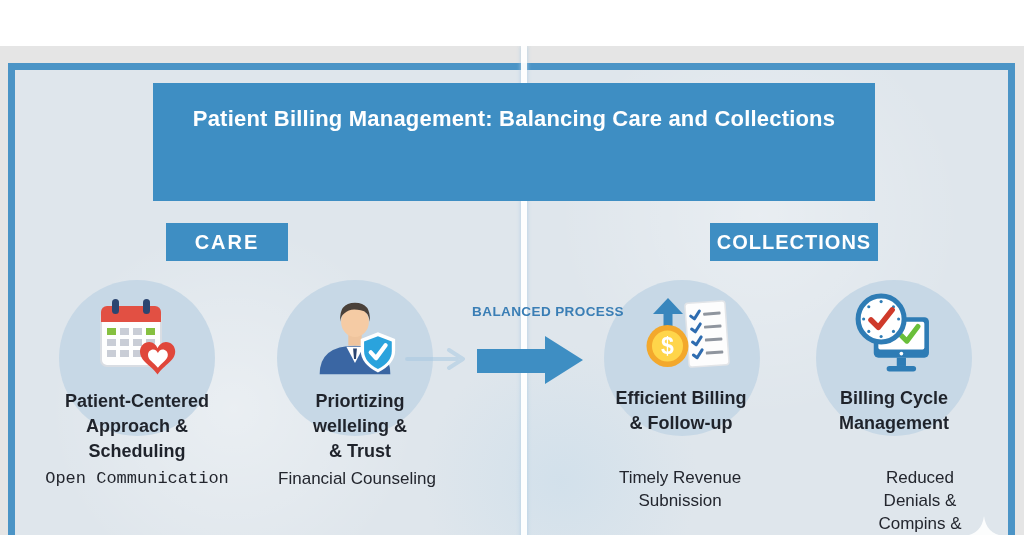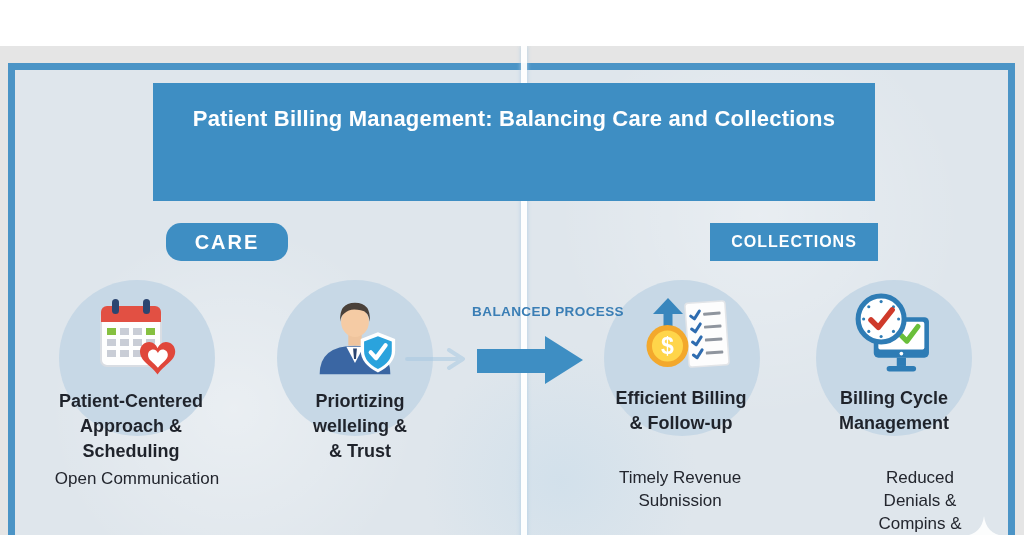--- a/index.html
+++ b/index.html
@@ -35,44 +35,44 @@
     background:var(--accent-blue);
   }
   .title{
     padding-top:23px;text-align:center;color:#ffffff;
     font-size:22px;font-weight:bold;letter-spacing:.2px;
   }
   .tag{
     position:absolute;top:177px;height:38px;background:var(--accent-blue);
     color:#ffffff;font-weight:bold;display:flex;align-items:center;justify-content:center;
   }
-  .tag-care{left:166px;width:122px;font-size:20px;letter-spacing:2px;border-radius:15px;}
-  .tag-collections{left:710px;width:168px;font-size:16px;letter-spacing:1px;}
+  .tag-care{left:166px;width:122px;font-size:20px;letter-spacing:2px;}
+  .tag-collections{left:710px;width:168px;font-size:20px;letter-spacing:1px;}
   .circle{
     position:absolute;top:234px;width:156px;height:156px;border-radius:50%;
     background:var(--circle-fill);
   }
   .c1{left:59px;} .c2{left:277px;} .c3{left:604px;} .c4{left:816px;}
   .icon{position:absolute;}
   .i1{left:87px;top:248px;}
   .i2{left:307px;top:250px;}
   .i3{left:632px;top:248px;}
   .i4{left:848px;top:247px;}
   .caption{
     position:absolute;transform:translateX(-50%);text-align:center;
     font-weight:bold;font-size:18px;line-height:25px;color:var(--text-dark);
     white-space:pre-line;
   }
-  .cap1{left:131px;top:343px;} .cap2{left:360px;top:343px;}
+  .cap1{left:137px;top:343px;} .cap2{left:360px;top:343px;}
   .cap3{left:681px;top:340px;} .cap4{left:894px;top:340px;}
   .subtext{
     position:absolute;transform:translateX(-50%);text-align:center;
     font-size:17px;line-height:23px;color:#23262e;white-space:pre-line;
   }
-  .sub1{left:137px;top:421px;} .sub2{left:357px;top:421px;}
+  .sub1{left:137px;top:421px;font-family:Liberation Mono, monospace;} .sub2{left:357px;top:421px;}
   .sub3{left:680px;top:420px;} .sub4{left:920px;top:420px;}
   .process-label{
     position:absolute;left:424px;top:258px;width:200px;text-align:right;
     color:var(--process-text);font-weight:bold;font-size:13.5px;letter-spacing:.4px;
   }
   .faint-arrow{position:absolute;left:405px;top:300px;opacity:.55;}
   .big-arrow{position:absolute;left:477px;top:289px;}
   .sparkle{position:absolute;left:964px;top:470px;opacity:.92;}
 </style>
 </head>
@@ -184,20 +184,21 @@
 Scheduling</div>
   <div class="caption cap2">Priortizing
 welleling &amp;
 &amp; Trust</div>
   <div class="caption cap3">Efficient Billing
 &amp; Follow-up</div>
   <div class="caption cap4">Billing Cycle
 Management</div>
 
   <div class="subtext sub1">Open Communication</div>
+  <div class="subtext sub2">Financial Counseling</div>
   <div class="subtext sub3">Timely Revenue
 Subnission</div>
   <div class="subtext sub4">Reduced Denials &amp;
 Compins &amp; AR</div>
 
   <div class="process-label">BALANCED PROCESS</div>
 
   <svg class="faint-arrow" width="70" height="26" viewBox="0 0 70 26">
     <line x1="2" y1="13" x2="52" y2="13" stroke="#a9c9e2" stroke-width="4" stroke-linecap="round"></line>
     <polyline points="44,4 58,13 44,22" fill="none" stroke="#a9c9e2" stroke-width="4" stroke-linecap="round" stroke-linejoin="round"></polyline>

